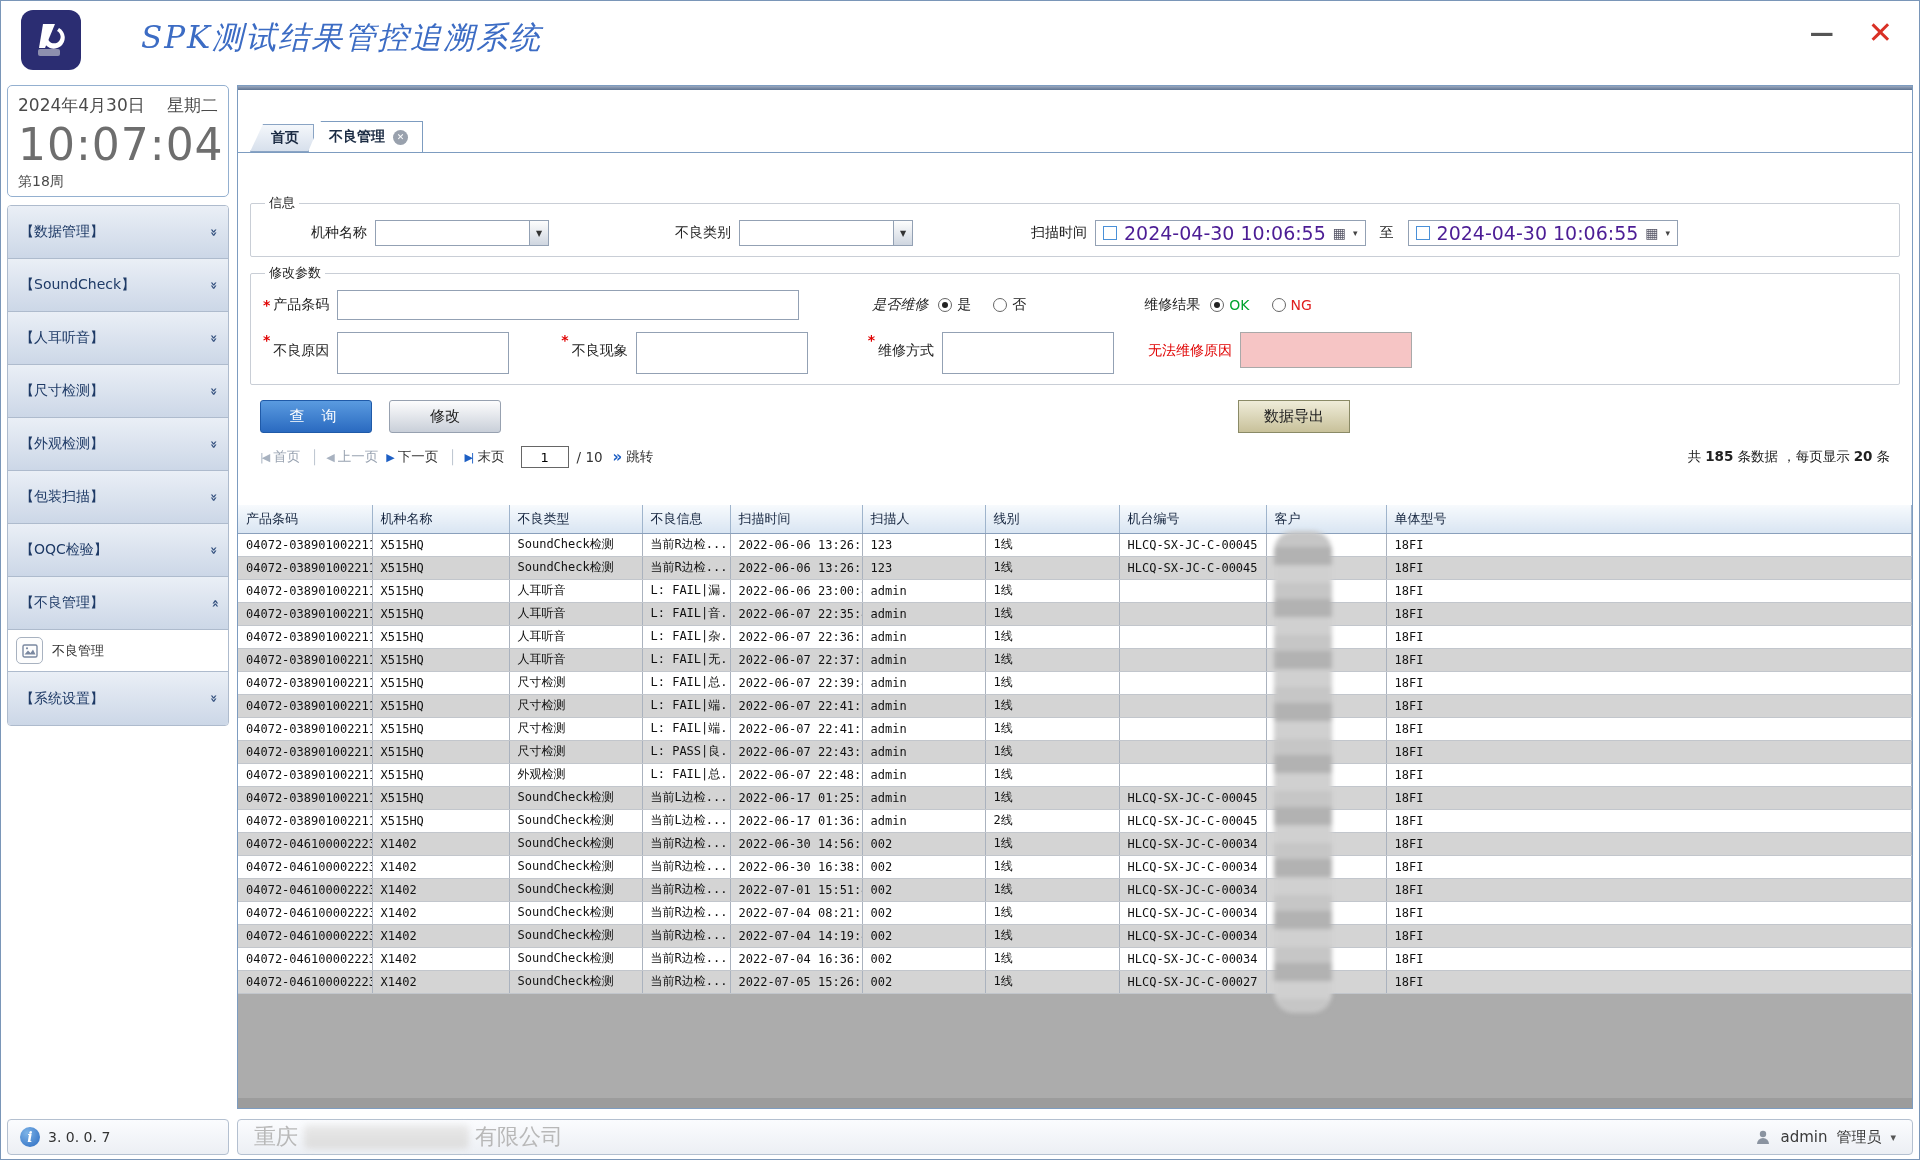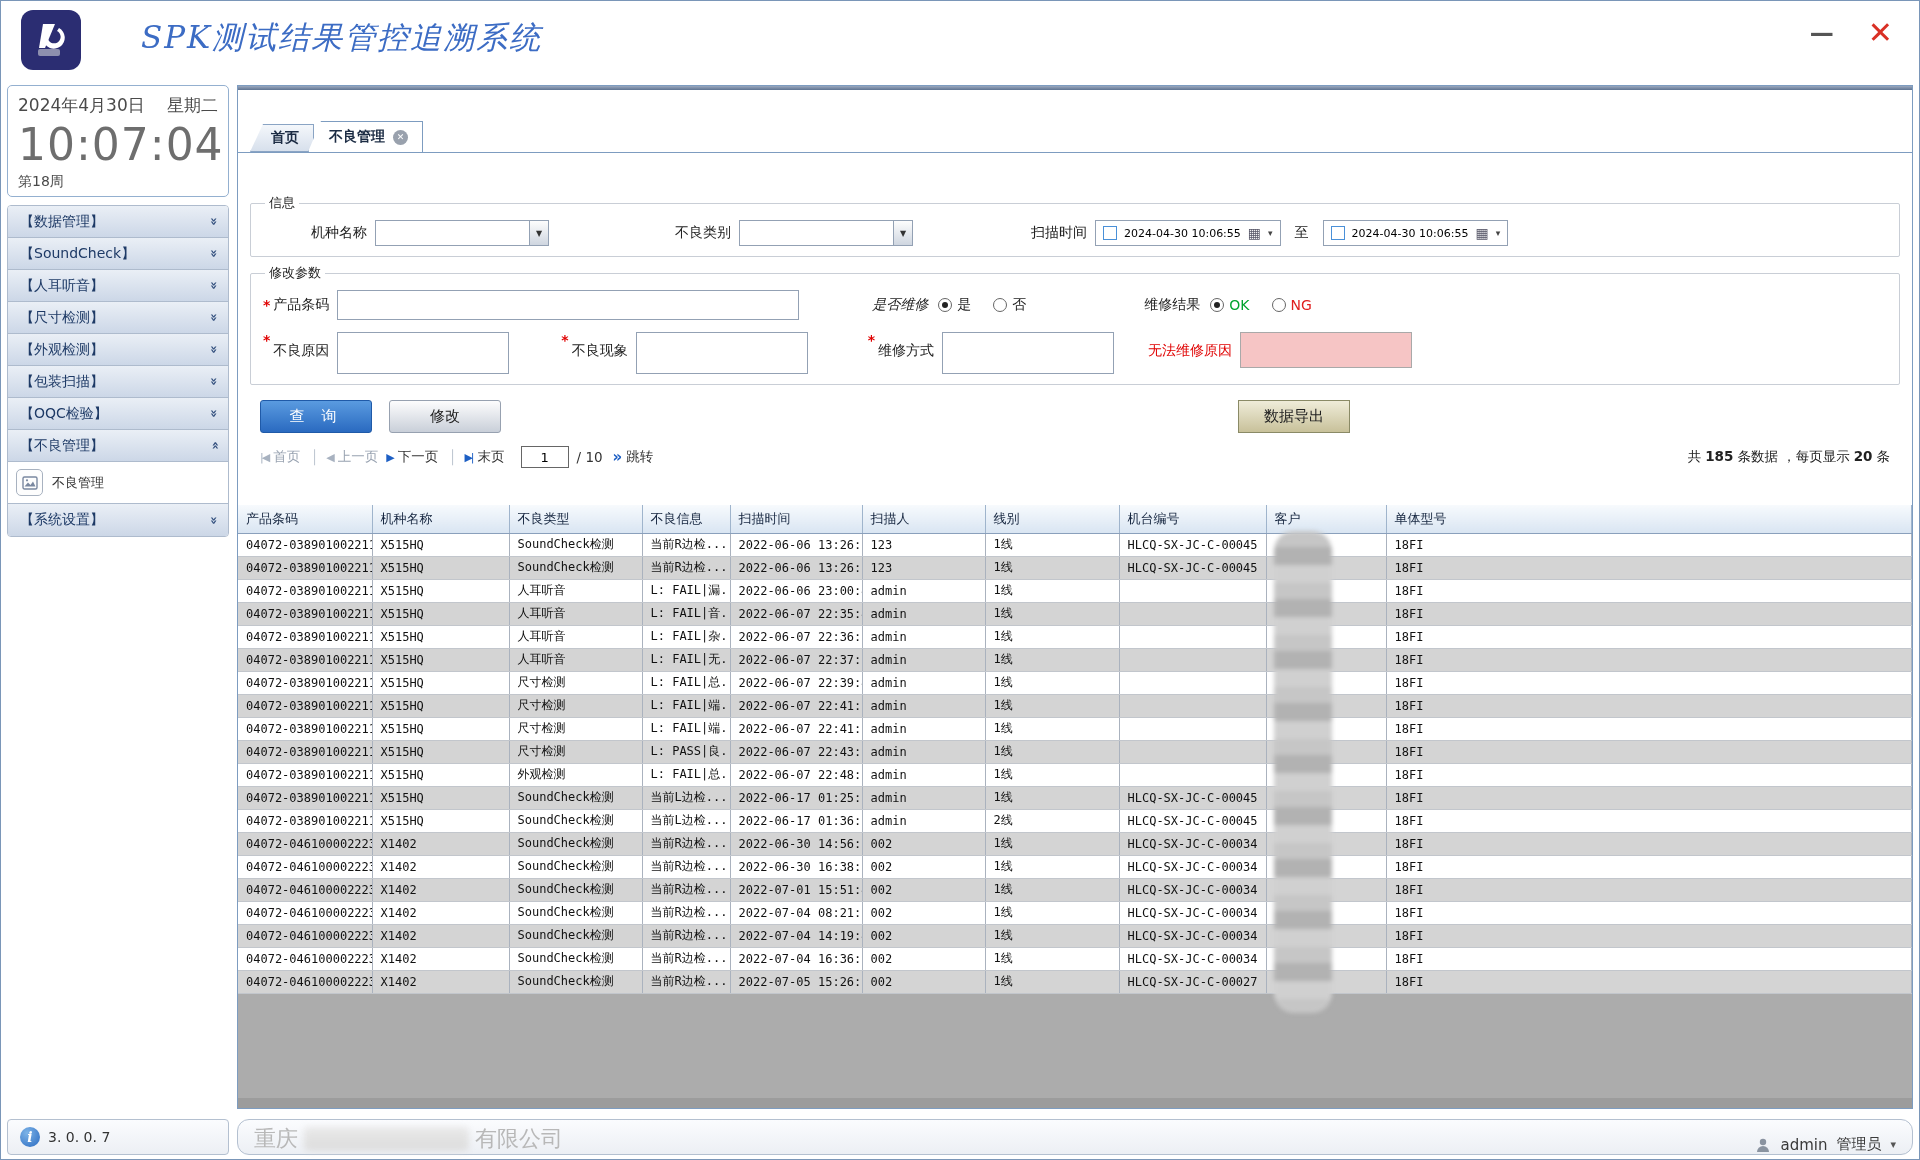--- a/index.html
+++ b/index.html
@@ -19,21 +19,21 @@
   .btn-close { font-size: 30px; font-weight: bold; color: #d93025; cursor: default; line-height: 36px; }
 
   
   .sidebar { position: absolute; left: 6px; top: 84px; width: 222px; }
   .clock-panel { height: 112px; border: 1px solid #94b0d0; border-radius: 5px; background: #fff; padding: 8px 10px 6px; position: relative; }
   .clock-row1 { display: flex; justify-content: space-between; font-size: 17px; color: #4a4a4a; }
   .clock-time { text-align: center; font-size: 44px; font-weight: normal; color: #6e6e6e; margin-top: 2px; letter-spacing: 1px; }
   .clock-week { position: absolute; bottom: 5px; left: 10px; font-size: 14px; color: #4a4a4a; }
 
   .menu { margin-top: 8px; border: 1px solid #aeBBCD; border-color:#aebbcd; border-radius: 4px; overflow: hidden; background: #fff; }
-  .menu-item { height: 32px; display: flex; align-items: center; justify-content: space-between; padding: 0 10px 0 12px;
+  .menu-item { height: 53px; display: flex; align-items: center; justify-content: space-between; padding: 0 10px 0 12px;
                background: linear-gradient(#eaeff6, #ccd7e7); border-bottom: 1px solid #aebbcd;
                color: #1e3a66; font-size: 14px; cursor: default; }
   .menu-item:last-child { border-bottom: none; }
   .chev { font-size: 13px; font-weight: bold; color: #33507e; display: inline-block; transform: rotate(90deg); }
   .chev.up { transform: rotate(-90deg); }
   .submenu { background: #fff; border-bottom: 1px solid #aebbcd; padding: 7px 8px; }
   .sub-item { display: flex; align-items: center; gap: 9px; cursor: default; }
   .sub-icon { width: 27px; height: 27px; border: 1px solid #a8b2c0; border-radius: 5px; background: #fdfdfd;
               display: flex; align-items: center; justify-content: center; }
   .sub-label { font-size: 13px; color: #333; }
@@ -68,21 +68,21 @@
   .redlabel { color: #e00000; font-size: 14px; white-space: nowrap; }
 
   .combo { width: 174px; height: 26px; border: 1px solid #93a1b4; background: #fff; display: flex; margin-left: 8px; }
   .combo-fill { flex: 1; }
   .combo-btn { width: 19px; background: linear-gradient(#fdfdfd, #cfd6e0); border-left: 1px solid #93a1b4;
                font-size: 8px; color: #333; display: flex; align-items: center; justify-content: center; cursor: pointer; }
 
   .dtpick { height: 26px; border: 1px solid #93a1b4; background: #fff; display: flex; align-items: center;
             gap: 7px; padding: 0 7px; margin-left: 8px; cursor: pointer; }
   .cbx { width: 14px; height: 14px; border: 1px solid #4a90d8; background: #fff; display: inline-block; }
-  .dt-value { font-size: 11px; color: #000000; white-space: nowrap; }
+  .dt-value { font-size: 19px; color: #4c1d95; white-space: nowrap; }
   .cal-glyph { font-size: 14px; color: #556; }
   .dd-glyph { font-size: 9px; color: #444; }
 
   .tinput { border: 1px solid #93a1b4; background: #fff; height: 30px; font-size: 14px; padding: 0 6px;
             font-family: inherit; }
   .tarea { border: 1px solid #93a1b4; background: #fff; height: 42px; width: 172px; font-size: 14px; padding: 2px 6px; resize: none; font-family: inherit; }
   .pink { background: #f6c5c5; border: 1px solid #a9a9a9; height: 36px; width: 172px; }
 
   .radio { width: 14px; height: 14px; border: 1px solid #666; border-radius: 50%; display: inline-block;
            position: relative; background: #fff; margin-right: 5px; vertical-align: -2px; cursor: pointer; }
@@ -120,22 +120,22 @@
   td { height: 23px; font-family: "DejaVu Sans Mono", "Liberation Mono", monospace; font-size: 12px; color: #111;
        border-right: 1px solid #aab2be; border-bottom: 1px solid #c2c6cc; padding-left: 8px;
        white-space: nowrap; overflow: hidden; }
   tr.alt td { background: #d4d4d4; }
   .blur-strip { position: absolute; left: 1036px; top: 26px; width: 58px; height: 482px;
                 background: repeating-linear-gradient(180deg, #c6c6c6 0 16px, #b2b2b2 16px 34px, #d0d0d0 34px 52px);
                 filter: blur(2px); border-radius: 20px; }
 
   
   .statusbar { position: absolute; left: 236px; top: 1118px; width: 1676px; height: 36px;
-               border: 1px solid #b4c0d0; border-radius: 12px; background: linear-gradient(#fbfcfe, #eceff4);
-               display: flex; align-items: flex-end; padding: 0 16px; }
+               border: 1px solid #b4c0d0; border-radius: 4px; background: linear-gradient(#fbfcfe, #eceff4);
+               display: flex; align-items: center; padding: 16px 16px; }
   .company { font-family: "DejaVu Serif", "Liberation Serif", serif; font-size: 22px; color: #b8b8b8;
              display: flex; align-items: center; }
   .company-blur { display: inline-block; width: 165px; height: 24px; margin: 0 6px; border-radius: 5px;
                   background: linear-gradient(#e9e9e9, #dcdcdc); filter: blur(3px); }
   .user-menu { margin-left: auto; display: flex; align-items: center; gap: 9px; font-size: 15px; color: #3a3a3a; cursor: pointer; }
   .caret { font-size: 11px; color: #555; }
 </style>
 </head>
 <body>
 

